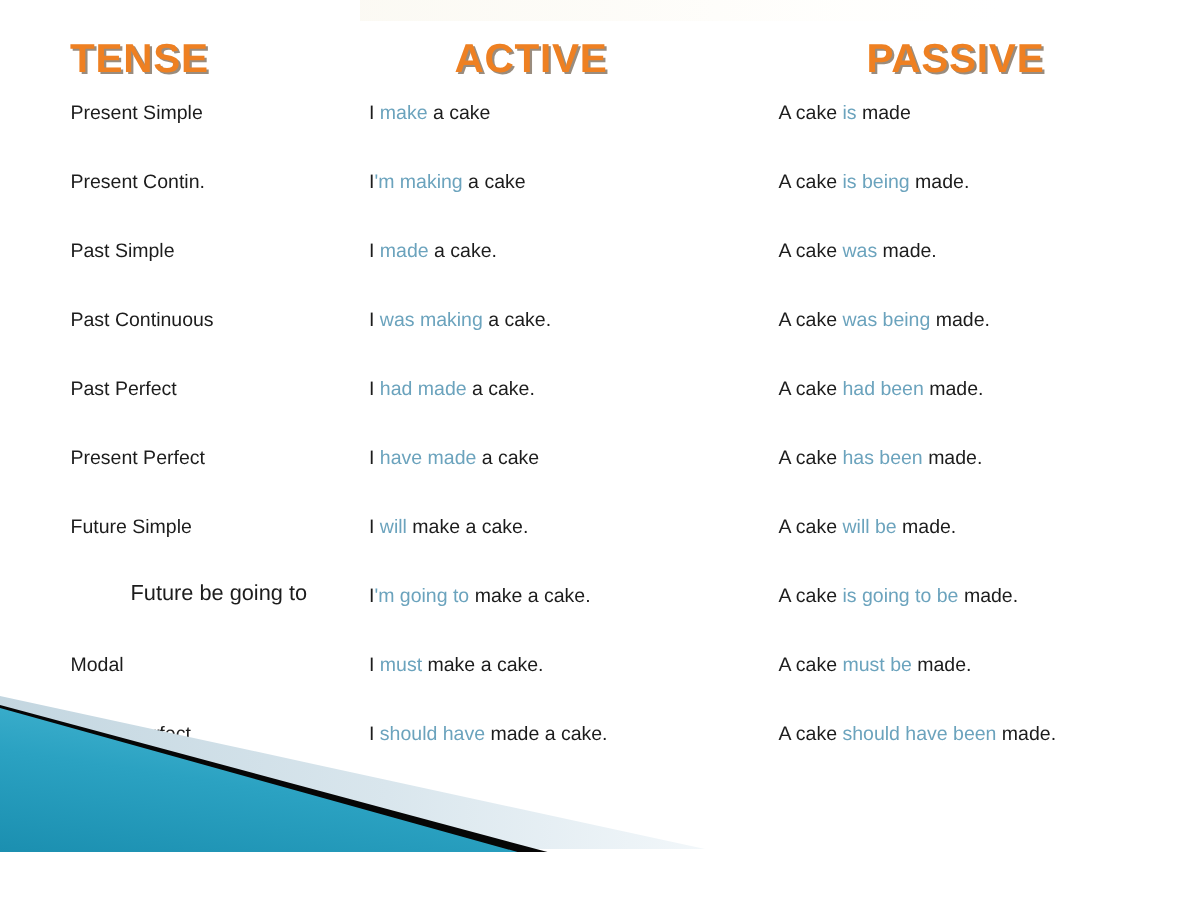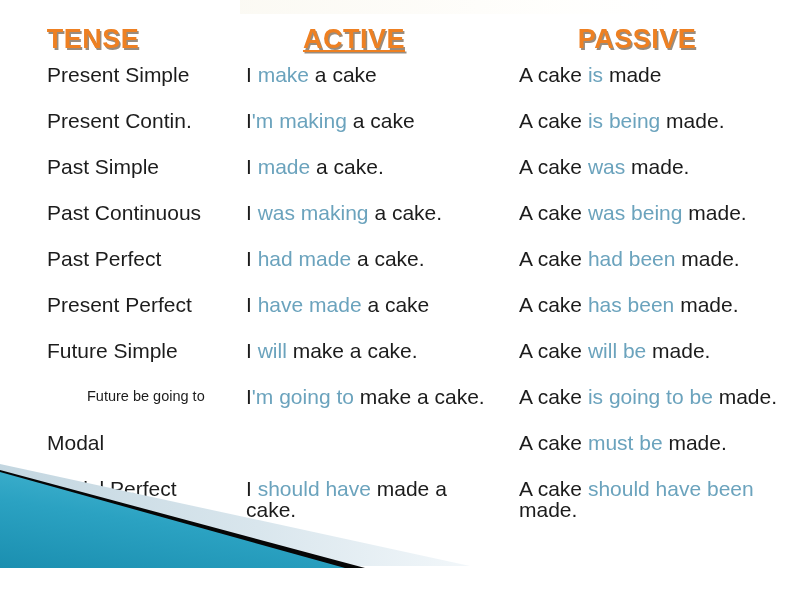--- a/index.html
+++ b/index.html
@@ -49,40 +49,40 @@
   .col-head {
     position: absolute;
     font-size: 27px;
     font-weight: bold;
     color: #ee8022;
     letter-spacing: 0.5px;
     text-shadow: 1.5px 1.5px 0 rgba(70,45,20,0.55);
     white-space: nowrap;
   }
   .col-head.h1 { left: 0;   width: 186px; text-align: center; }
-  .col-head.h2 { left: 232px; width: 244px; text-align: center; text-decoration: underline; }
+  .col-head.h2 { left: 232px; width: 244px; text-align: center; }
   .col-head.h3 { left: 492px; width: 290px; text-align: center; }
 
   
   .rows {
     position: absolute;
     top: 64px;
     left: 0;
     width: 800px;
   }
   .row {
     position: relative;
     height: 46px;
   }
   .row.tall { height: 56px; padding-left: 44px; }
 
   .cell {
     position: absolute;
     top: 0;
-    font-size: 21px;
+    font-size: 13px;
     color: #1c1c1c;
     line-height: 21px;
   }
   .cell.c-tense  { left: 47px;  width: 185px; }
   .cell.c-active { left: 246px; width: 250px; }
   .cell.c-pass   { left: 519px; width: 295px; }
 
   .cell.small { font-size: 14.5px; margin-left: 40px; }
 
   .hl {
@@ -148,20 +148,21 @@
         <div class="cell c-active"><span>I </span><span class="hl">will</span><span> make a cake.</span></div>
         <div class="cell c-pass"><span>A cake </span><span class="hl">will be</span><span> made.</span></div>
       </div>
       <div class="row">
         <div class="cell c-tense small">Future be going to</div>
         <div class="cell c-active"><span>I</span><span class="hl">'m going to</span><span> make a cake.</span></div>
         <div class="cell c-pass"><span>A cake </span><span class="hl">is going to be</span><span> made.</span></div>
       </div>
       <div class="row">
         <div class="cell c-tense">Modal</div>
+        <div class="cell c-active"><span>I </span><span class="hl">must</span><span> make a cake.</span></div>
         <div class="cell c-pass"><span>A cake </span><span class="hl">must be</span><span> made.</span></div>
       </div>
       <div class="row tall">
         <div class="cell c-tense">Modal Perfect</div>
         <div class="cell c-active"><span>I </span><span class="hl">should have</span><span> made a cake.</span></div>
         <div class="cell c-pass"><span>A cake </span><span class="hl">should have been</span><span> made.</span></div>
       </div>
     </div>
 
   <svg class="banner" viewBox="0 0 800 110" preserveAspectRatio="none">

